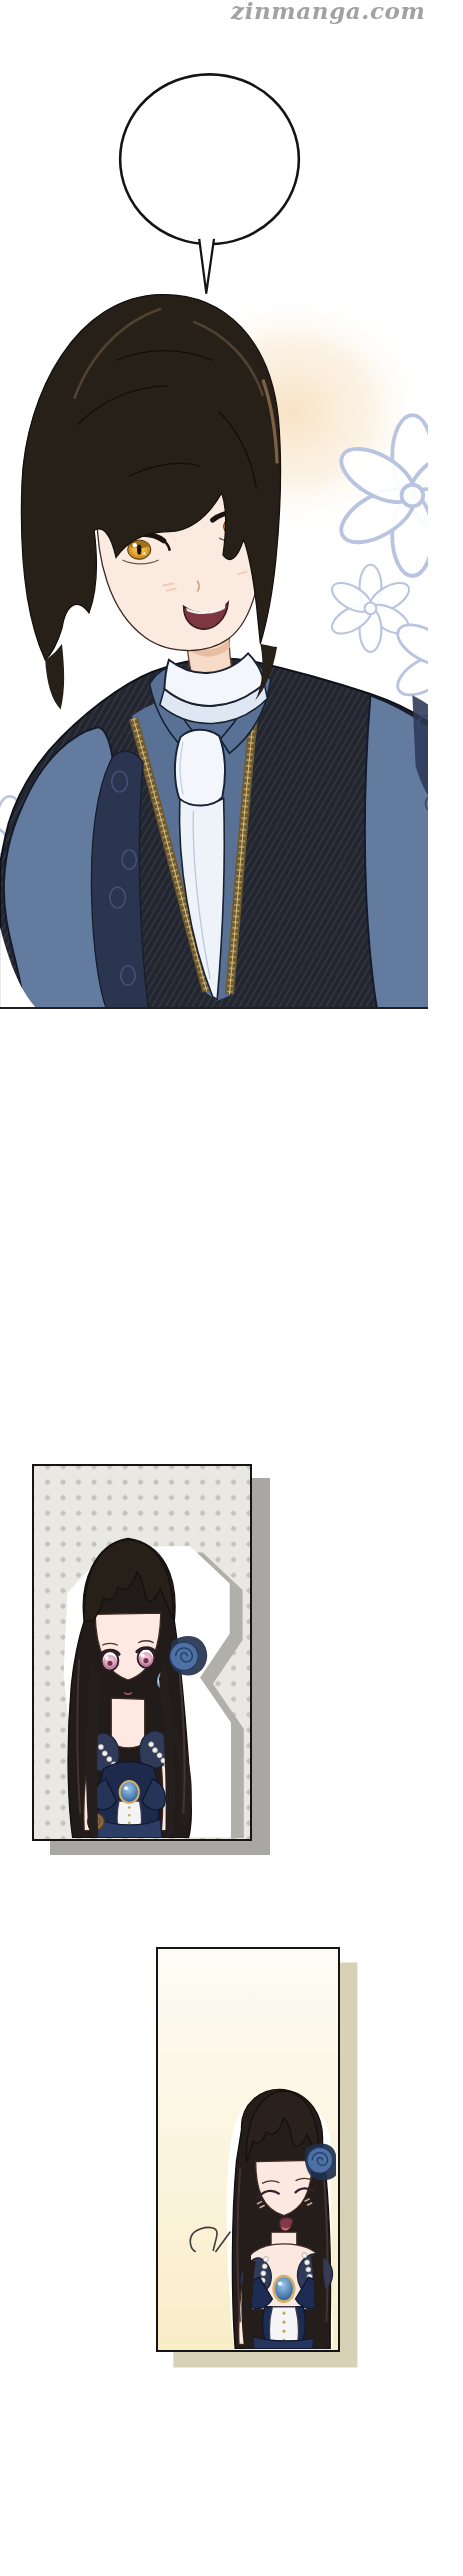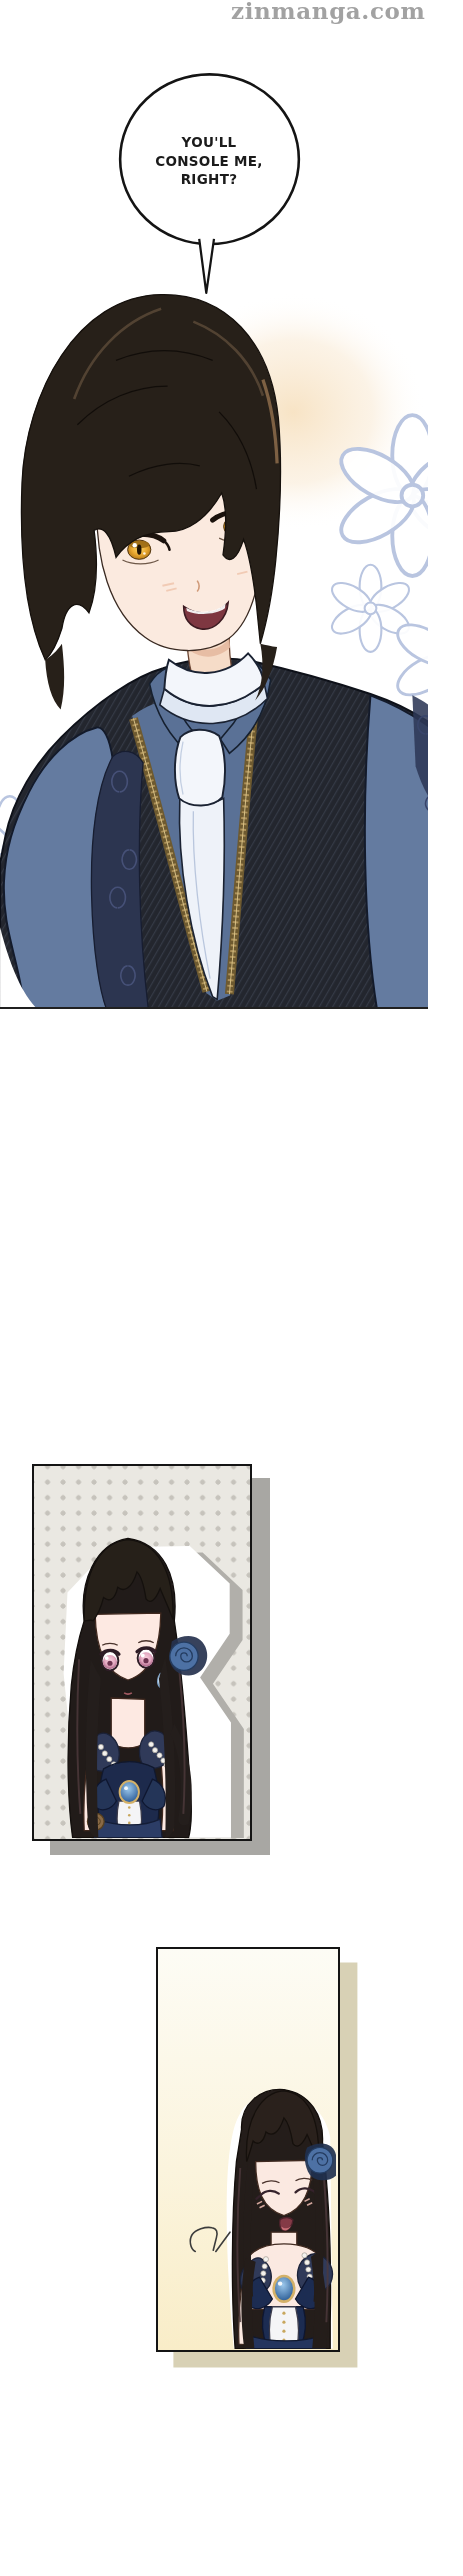--- a/index.html
+++ b/index.html
@@ -1,17 +1,17 @@
 <!DOCTYPE html>
 <html style="font-size:10.3px"><head>
 <meta charset="utf-8">
 <style>
   html,body{margin:0;padding:0;background:#fff;}
   .page{position:relative;width:428px;height:2576px;background:#fff;overflow:hidden;
-        font-family:"DejaVu Sans",sans-serif;}
+        font-family:"DejaVu Sans",sans-serif;font-style:italic;}
   .watermark{position:absolute;top:-2.6px;right:2.6px;font-family:"DejaVu Serif",serif;
         font-weight:bold;font-size:23px;letter-spacing:0.6px;color:#a2a2a2;line-height:28px;}
   .bubble-svg{position:absolute;left:97px;top:64px;z-index:5;}
   .bubble-text{position:absolute;left:119px;top:133px;width:180px;z-index:6;
         text-align:center;font-weight:700;font-size:13.5px;line-height:18.7px;
         letter-spacing:0.3px;color:#1b1b1b;}
   .bubble-text span{display:block;}
   .art{position:absolute;left:0;}
   .divider{position:absolute;left:0;top:1007px;width:464px;height:1.9px;background:#202020;}
   .dotted-panel{position:absolute;left:32px;top:1464px;width:220px;height:377px;
@@ -30,25 +30,20 @@
 <body>
 
 <div class="page">
 
   <div class="watermark">zinmanga.com</div>
 
   <svg class="bubble-svg" width="225" height="238" viewBox="150 100 350 370">
     <ellipse cx="325" cy="248" rx="139" ry="132" fill="#fff" stroke="#141414" stroke-width="4"></ellipse>
     <path d="M309,372 L320,456 L332,372" fill="#fff" stroke="#141414" stroke-width="3.5" stroke-linejoin="round"></path>
   </svg>
-  <div class="bubble-text">
-    <span>YOU'LL</span>
-    <span>CONSOLE ME,</span>
-    <span>RIGHT?</span>
-  </div>
 
   <svg class="art" style="top:283px" width="464" height="726" viewBox="0 0 720 1127">
     <defs>
       <radialGradient id="glow" cx="50%" cy="50%" r="50%">
         <stop offset="0%" stop-color="#f7e2c2" stop-opacity="0.95"></stop>
         <stop offset="60%" stop-color="#f9e9d2" stop-opacity="0.55"></stop>
         <stop offset="100%" stop-color="#ffffff" stop-opacity="0"></stop>
       </radialGradient>
       <pattern id="pin" width="9" height="9" patternUnits="userSpaceOnUse" patternTransform="rotate(30)">
         <rect width="9" height="9" fill="#23262e"></rect>

